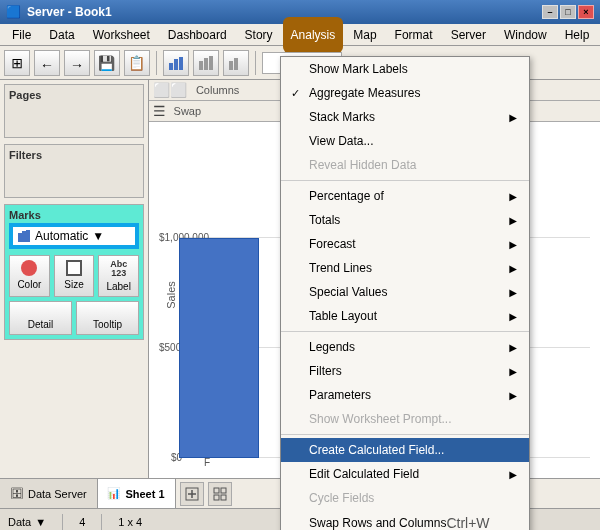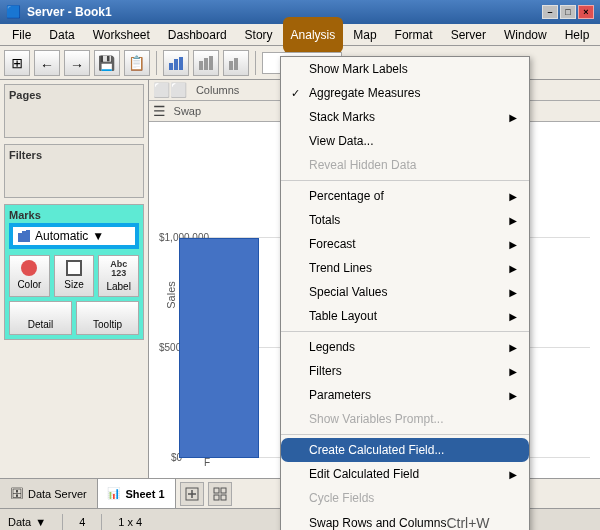--- a/index.html
+++ b/index.html
@@ -319,21 +319,20 @@
       cursor: pointer;
       color: #000;
       display: flex;
       align-items: center;
       justify-content: flex-start;
       position: relative;
     }
     .dropdown-item:hover, .dropdown-item.hovered {
       background: #2c5fa0;
       color: white;
-      border-radius: 7px;
     }
     .dropdown-item.disabled {
       color: #aaa;
       cursor: default;
     }
     .dropdown-separator {
       height: 1px;
       background: #ccc;
       margin: 3px 0;
     }
@@ -554,21 +553,21 @@
   </div>
   <div class="dropdown-item">
     <span>Filters</span>
     <span class="submenu-arrow">▶</span>
   </div>
   <div class="dropdown-item">
     <span>Parameters</span>
     <span class="submenu-arrow">▶</span>
   </div>
   <div class="dropdown-item disabled">
-    <span>Show Variables Prompt...</span>
+    <span>Show Worksheet Prompt...</span>
   </div>
   <div class="dropdown-separator"></div>
   <div class="dropdown-item hovered">
     <span>Create Calculated Field...</span>
   </div>
   <div class="dropdown-item">
     <span>Edit Calculated Field</span>
     <span class="submenu-arrow">▶</span>
   </div>
   <div class="dropdown-item disabled">

